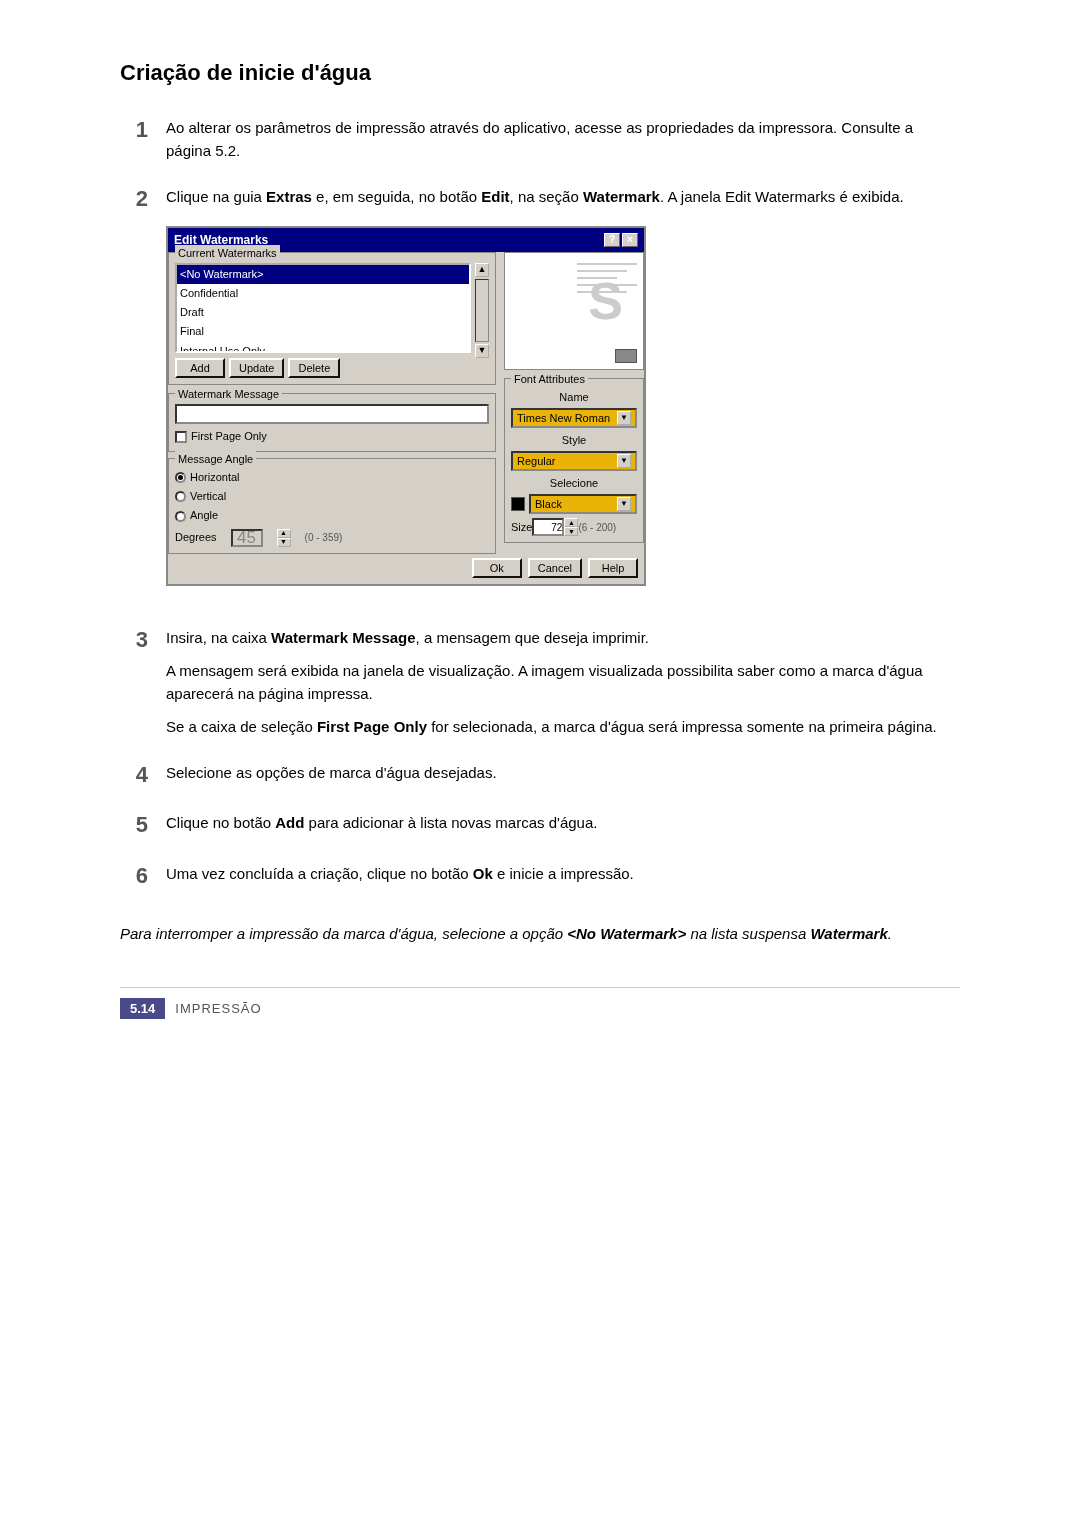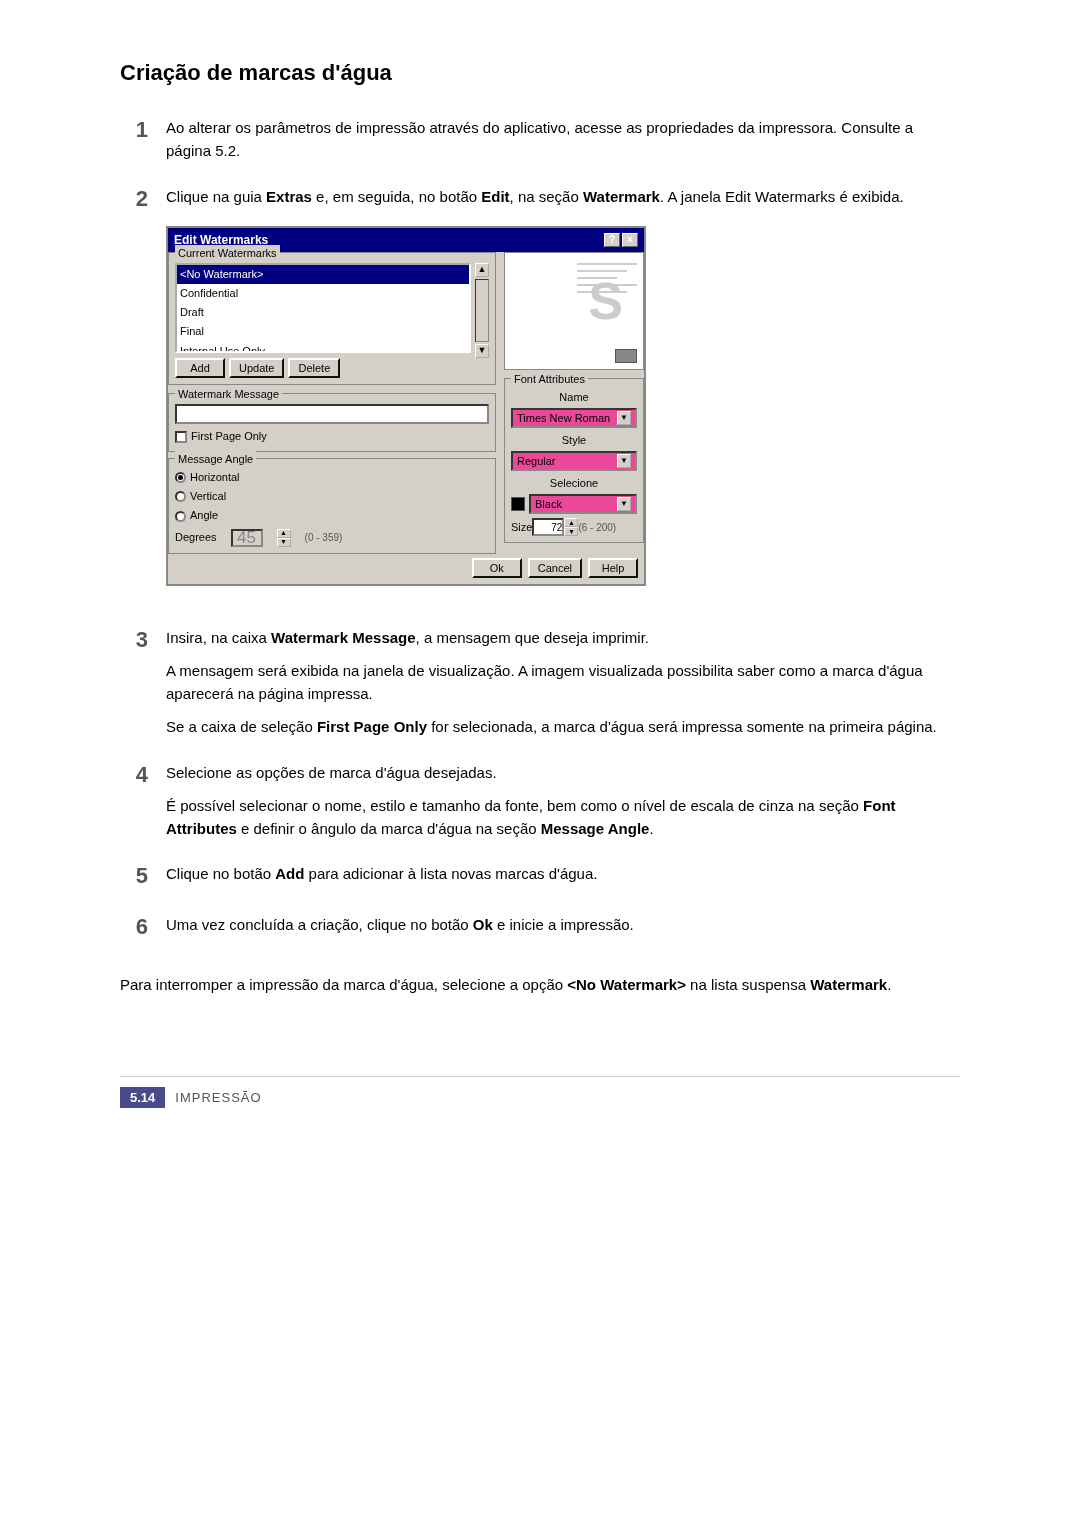--- a/index.html
+++ b/index.html
@@ -355,21 +355,21 @@
     .font-field-label {
       font-size: 11px;
       margin-bottom: 2px;
       text-align: center;
     }
 
     .font-dropdown {
       width: 100%;
       height: 20px;
       border: 2px inset #888;
-      background: #ec4899;
+      background: #eab308;
       font-size: 11px;
       margin-bottom: 4px;
       display: flex;
       align-items: center;
       justify-content: space-between;
       padding: 0 4px;
     }
 
     .dropdown-arrow {
       width: 14px;
@@ -411,21 +411,21 @@
       justify-content: flex-end;
       gap: 6px;
       padding: 4px 6px 6px 6px;
     }
 
     
     .page-footer {
       display: flex;
       align-items: center;
       gap: 10px;
-      margin-top: 79px;
+      margin-top: 41px;
       border-top: 1px solid #ccc;
       padding-top: 10px;
     }
 
     .footer-badge {
       background: #4a4a8a;
       color: #fff;
       font-size: 13px;
       font-weight: bold;
       padding: 3px 10px;
@@ -435,26 +435,27 @@
       font-size: 13px;
       color: #555;
       text-transform: uppercase;
       letter-spacing: 1px;
     }
 
     .para-text {
       font-size: 15px;
       line-height: 1.55;
       margin-top: 32px;
+      font-style: italic;
     }
   </style>
 </head>
 <body>
 
-<h1 class="page-title">Criação de marcas d'água</h1>
+<h1 class="page-title">Criação de inicie d'água</h1>
 
 <div class="step">
   <div class="step-number">1</div>
   <div class="step-content">
     <p>Ao alterar os parâmetros de impressão através do aplicativo, acesse as propriedades da impressora. Consulte a página 5.2.</p>
   </div>
 </div>
 
 <div class="step">
   <div class="step-number">2</div>
@@ -605,21 +606,20 @@
     <p>Insira, na caixa <b>Watermark Message</b>, a mensagem que deseja imprimir.</p>
     <p>A mensagem será exibida na janela de visualização. A imagem visualizada possibilita saber como a marca d'água aparecerá na página impressa.</p>
     <p>Se a caixa de seleção <b>First Page Only</b> for selecionada, a marca d'água será impressa somente na primeira página.</p>
   </div>
 </div>
 
 <div class="step">
   <div class="step-number">4</div>
   <div class="step-content">
     <p>Selecione as opções de marca d'água desejadas.</p>
-    <p>É possível selecionar o nome, estilo e tamanho da fonte, bem como o nível de escala de cinza na seção <b>Font Attributes</b> e definir o ângulo da marca d'água na seção <b>Message Angle</b>.</p>
   </div>
 </div>
 
 <div class="step">
   <div class="step-number">5</div>
   <div class="step-content">
     <p>Clique no botão <b>Add</b> para adicionar à lista novas marcas d'água.</p>
   </div>
 </div>
 

